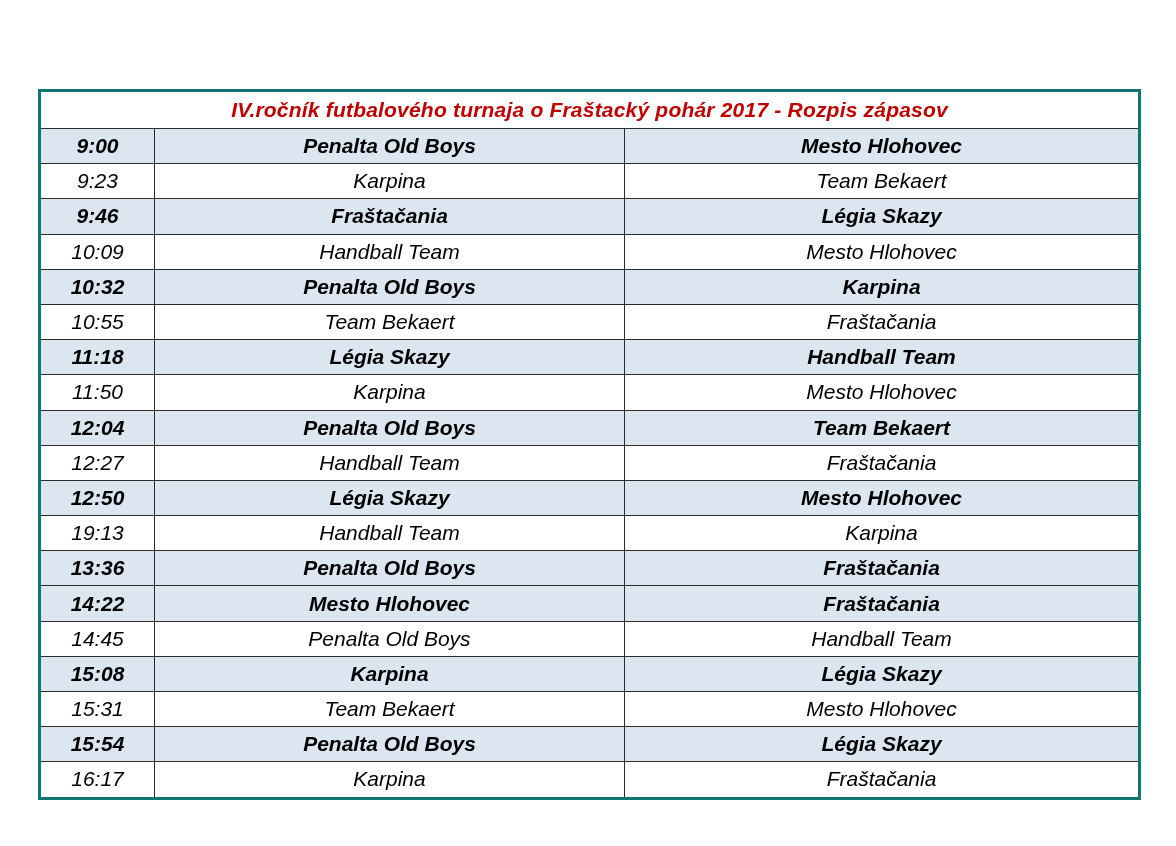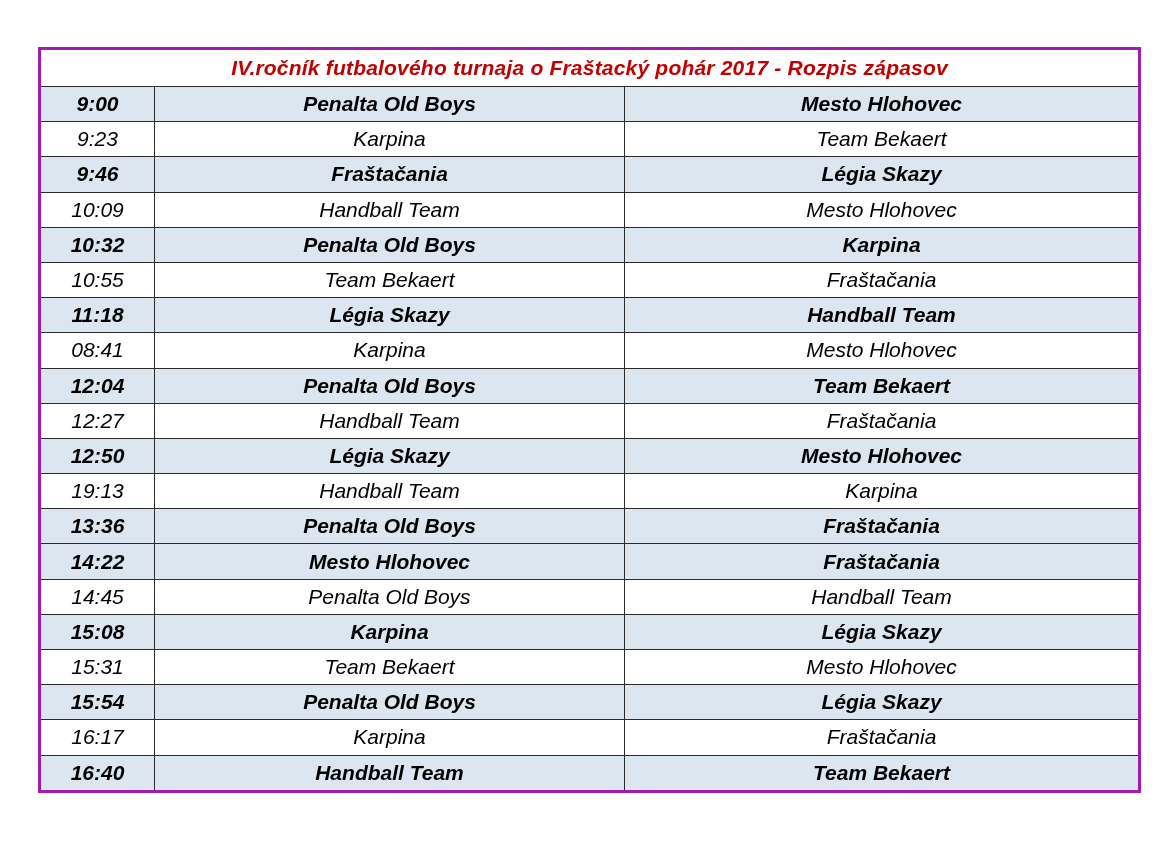--- a/index.html
+++ b/index.html
@@ -23,21 +23,22 @@
   .schedule-wrap {
     position: absolute;
     left: 38px;
     top: 47px;
     width: 1100px;
   }
   table.schedule {
     border-collapse: collapse;
     width: 1100px;
     table-layout: fixed;
-    border: 3px solid #a21caf;
+    border: 3px solid #0f766e;
+    margin-top: 42px;
   }
   table.schedule td {
     border: 1px solid #2b2b2b;
     height: 34.2px;
     padding: 0 4px;
     text-align: center;
     vertical-align: middle;
     font-style: italic;
     font-size: 21px;
     line-height: 1.05;
@@ -108,21 +109,21 @@
             <td class="time-cell">10:55</td>
             <td class="team-cell">Team Bekaert</td>
             <td class="team-cell">Fraštačania</td>
           </tr>
           <tr class="shade">
             <td class="time-cell">11:18</td>
             <td class="team-cell">Légia Skazy</td>
             <td class="team-cell">Handball Team</td>
           </tr>
           <tr class="plain">
-            <td class="time-cell">08:41</td>
+            <td class="time-cell">11:50</td>
             <td class="team-cell">Karpina</td>
             <td class="team-cell">Mesto Hlohovec</td>
           </tr>
           <tr class="shade">
             <td class="time-cell">12:04</td>
             <td class="team-cell">Penalta Old Boys</td>
             <td class="team-cell">Team Bekaert</td>
           </tr>
           <tr class="plain">
             <td class="time-cell">12:27</td>
@@ -167,21 +168,16 @@
           <tr class="shade">
             <td class="time-cell">15:54</td>
             <td class="team-cell">Penalta Old Boys</td>
             <td class="team-cell">Légia Skazy</td>
           </tr>
           <tr class="plain">
             <td class="time-cell">16:17</td>
             <td class="team-cell">Karpina</td>
             <td class="team-cell">Fraštačania</td>
           </tr>
-          <tr class="shade">
-            <td class="time-cell">16:40</td>
-            <td class="team-cell">Handball Team</td>
-            <td class="team-cell">Team Bekaert</td>
-          </tr>
         </tbody>
     </table>
   </div>
 </div>
 
 </body></html>

